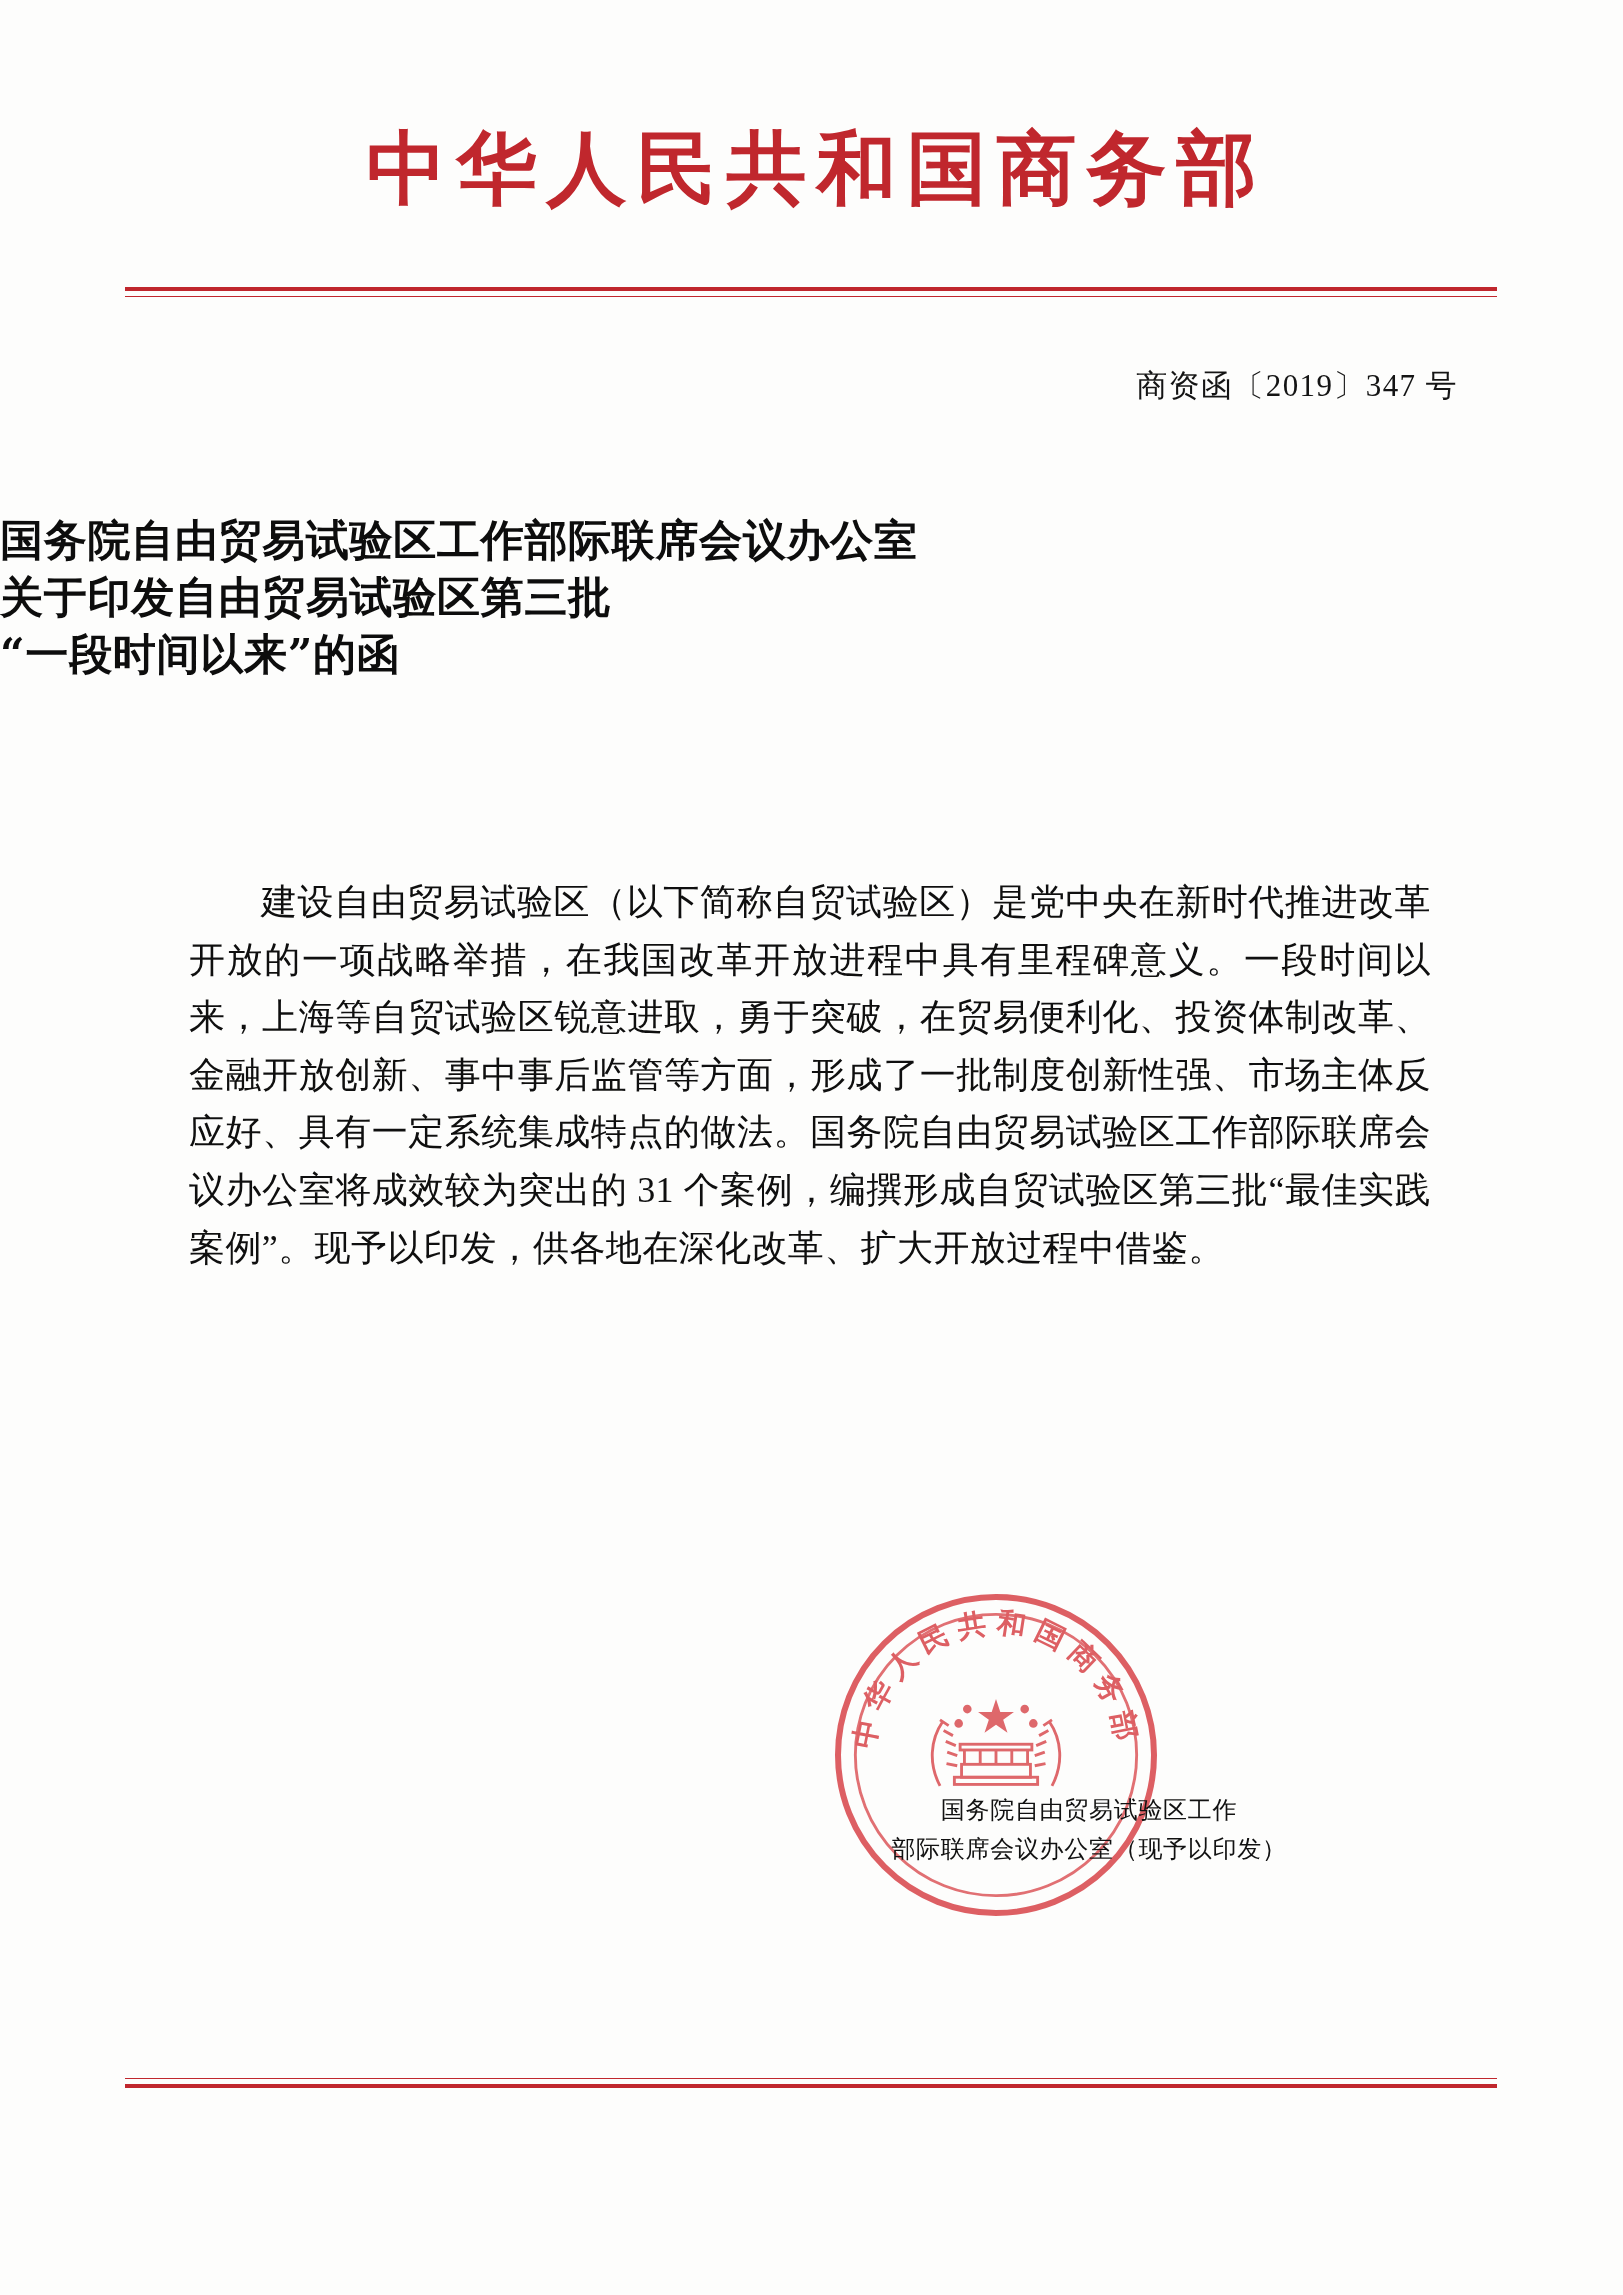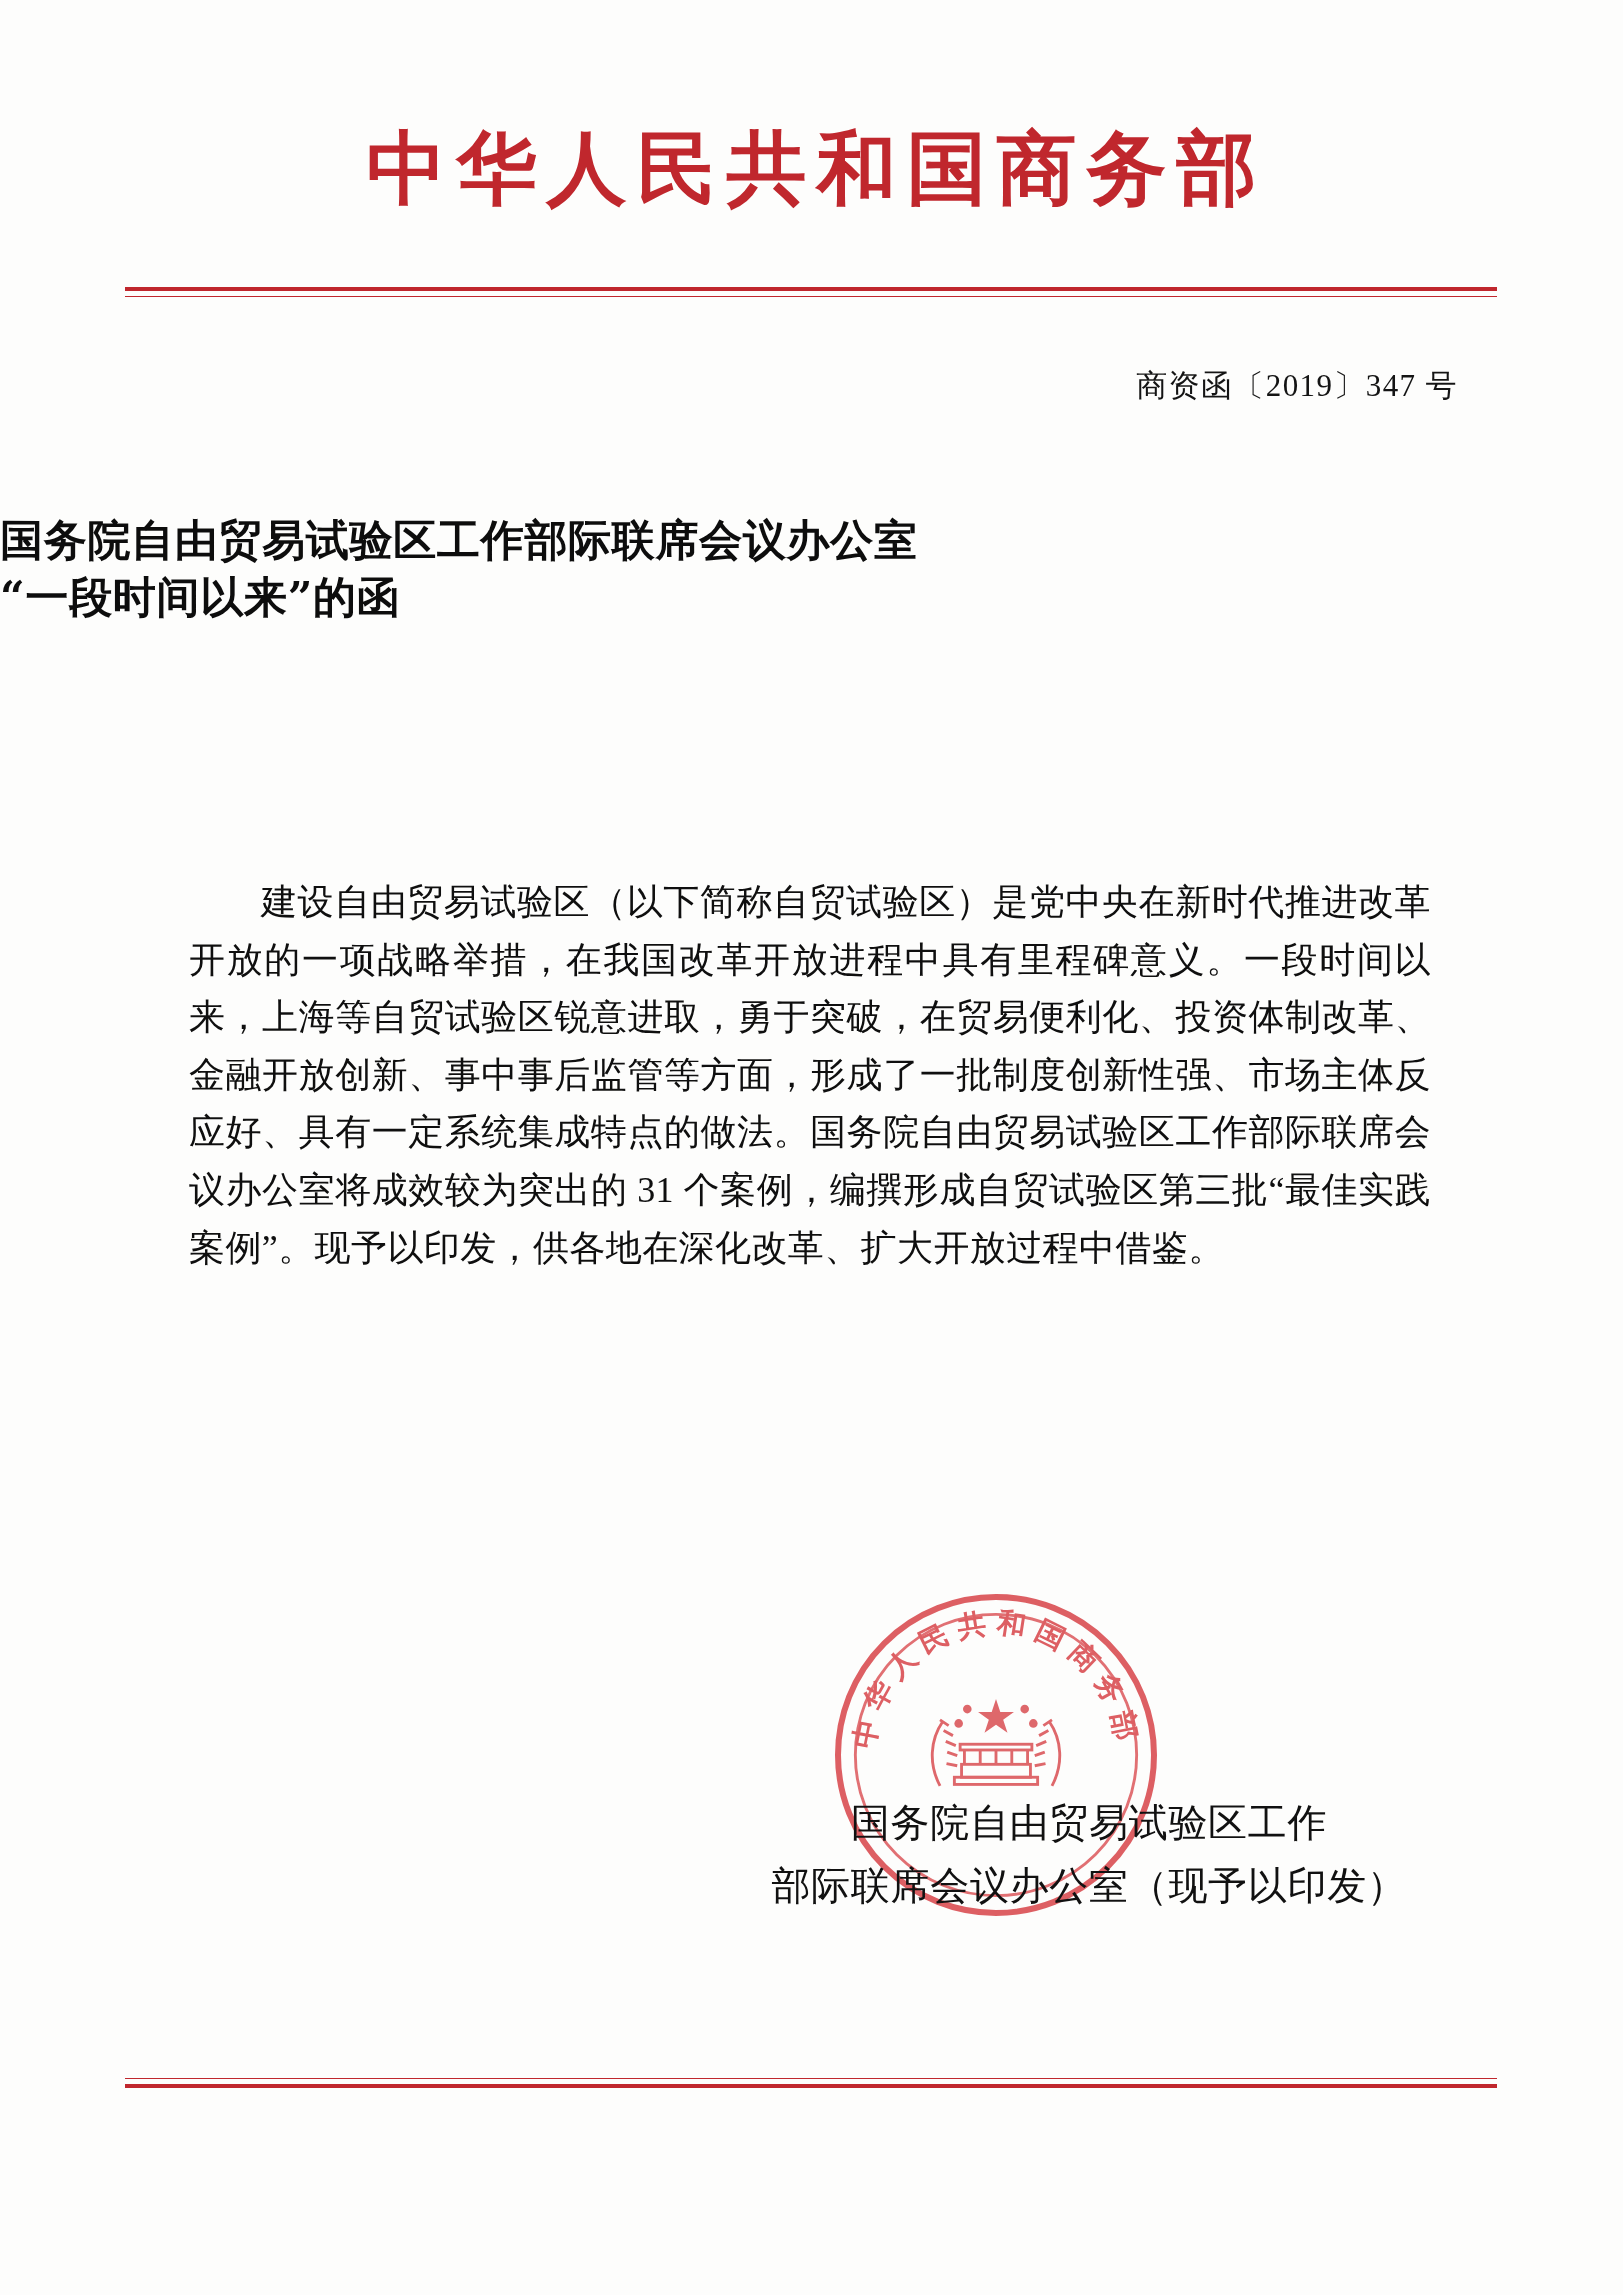--- a/index.html
+++ b/index.html
@@ -131,21 +131,21 @@
   }
   .seal svg { display: block; }
 
   
   .signature {
     position: absolute;
     top: 1791px;
     left: 731px;
     width: 716px;
     text-align: center;
-    font-size: 39px;
+    font-size: 24px;
     line-height: 1.62;
     letter-spacing: 0.7px;
     color: #111;
   }
   .signature .sig-line { display: block; white-space: nowrap; }
   .signature .sig-date { display: block; letter-spacing: 2.1px; }
 
   
   .rule-group.bottom { top: 2078px; }
   .rule-group.bottom .rule-thin { margin-top: 0; margin-bottom: 5px; }
@@ -161,20 +161,21 @@
 
   <div class="rule-group top">
     <div class="rule-thick"></div>
     <div class="rule-thin"></div>
   </div>
 
   <div class="doc-number">商资函〔2019〕347 号</div>
 
   <div class="doc-title">
     <span class="line">国务院自由贸易试验区工作部际联席会议办公室</span>
+    <span class="line">关于印发自由贸易试验区第三批</span>
     <span class="line">“一段时间以来”的函</span>
   </div>
 
   <div class="body-block">
     <p class="para">建设自由贸易试验区（以下简称自贸试验区）是党中央在新时代推进改革开放的一项战略举措，在我国改革开放进程中具有里程碑意义。一段时间以来，上海等自贸试验区锐意进取，勇于突破，在贸易便利化、投资体制改革、金融开放创新、事中事后监管等方面，形成了一批制度创新性强、市场主体反应好、具有一定系统集成特点的做法。国务院自由贸易试验区工作部际联席会议办公室将成效较为突出的 31 个案例，编撰形成自贸试验区第三批“最佳实践案例”。现予以印发，供各地在深化改革、扩大开放过程中借鉴。</p>
   </div>
 
   <div class="seal">
     <div class="seal-inner">
       <svg width="310" height="310" viewBox="0 0 432 432">

